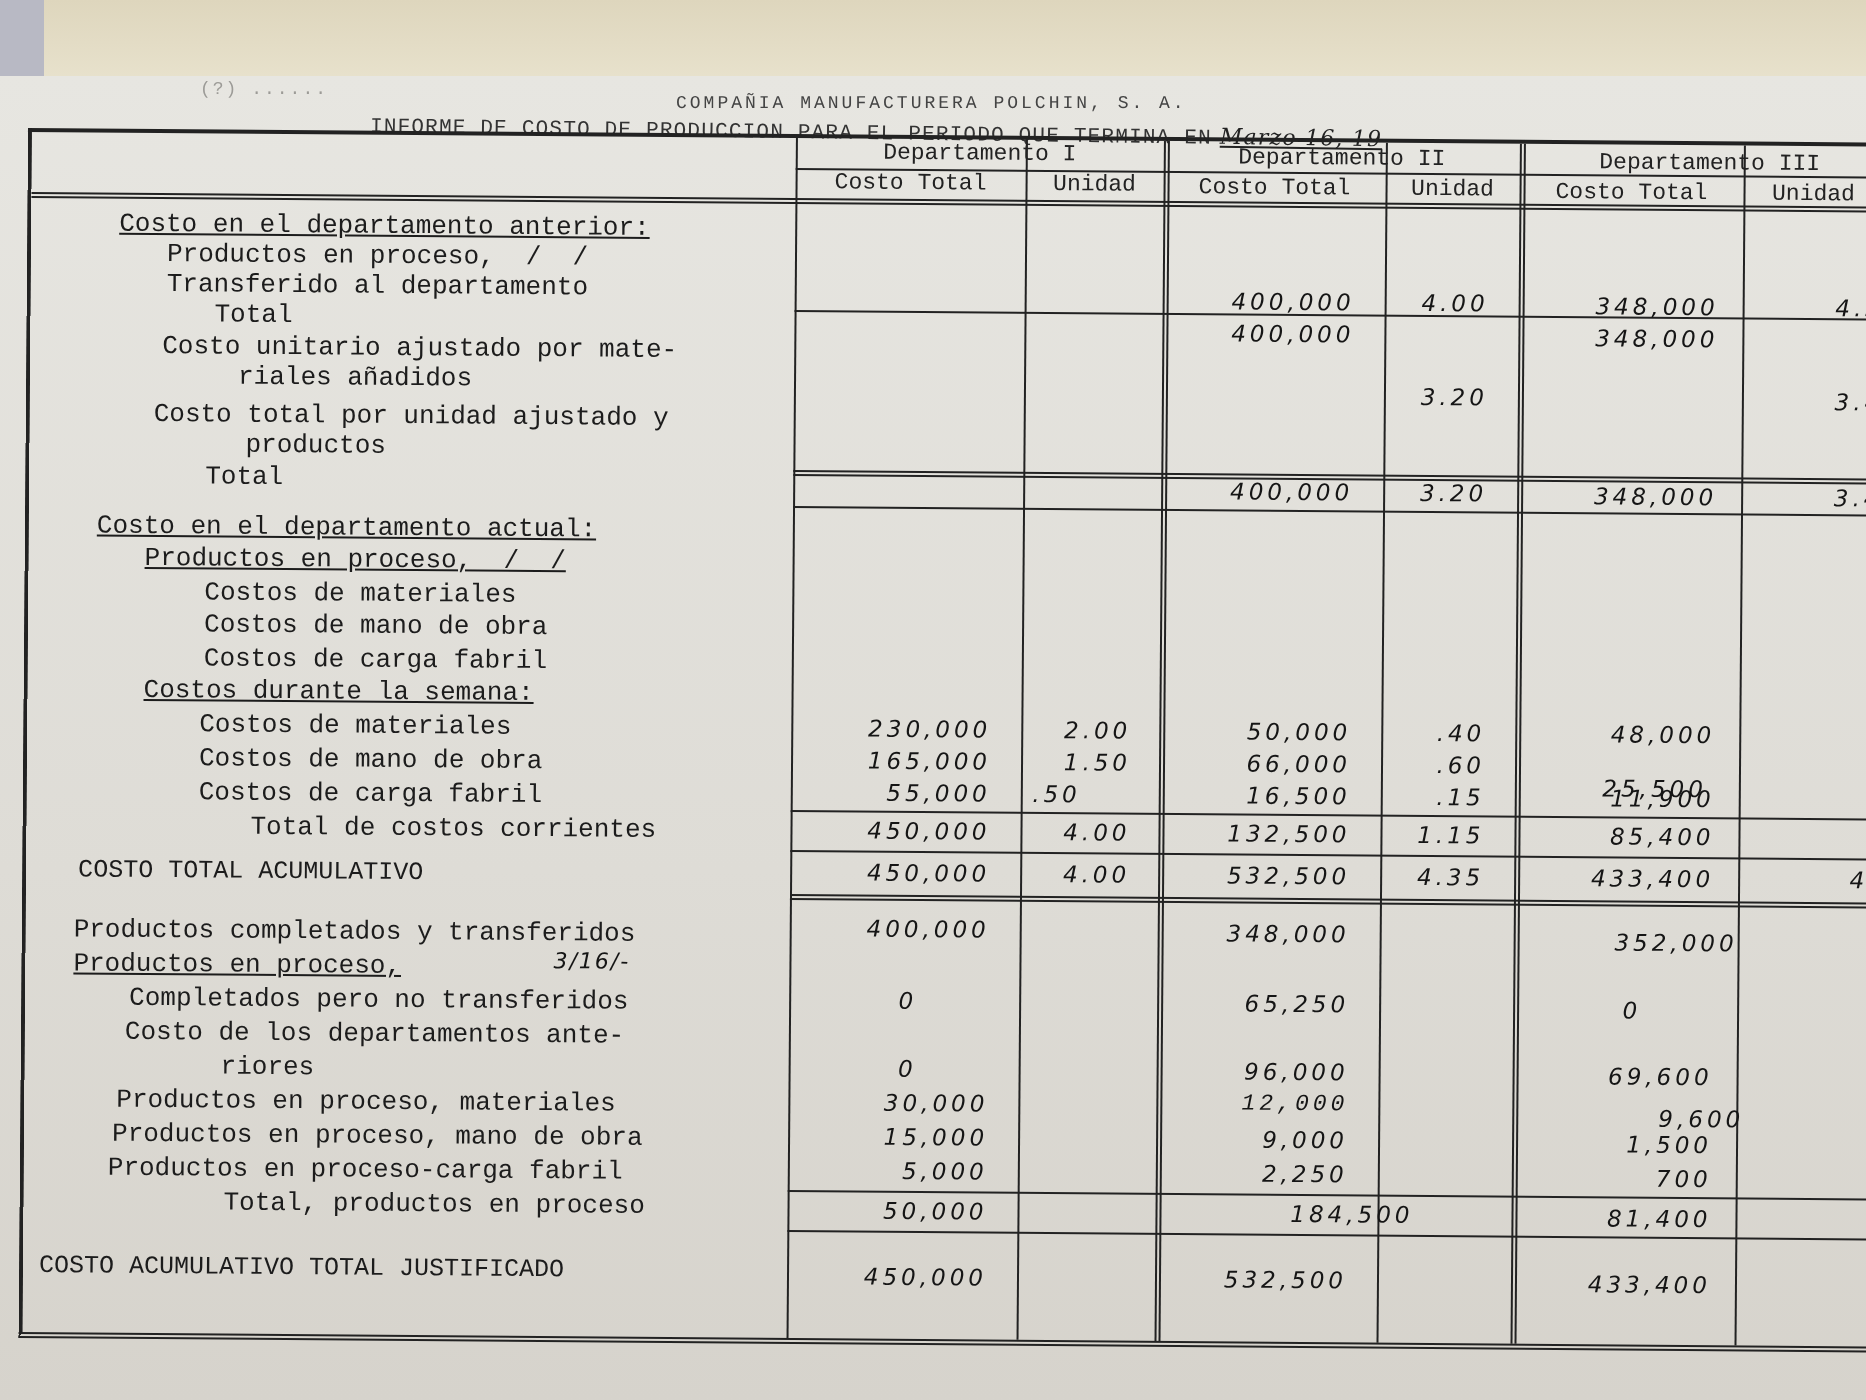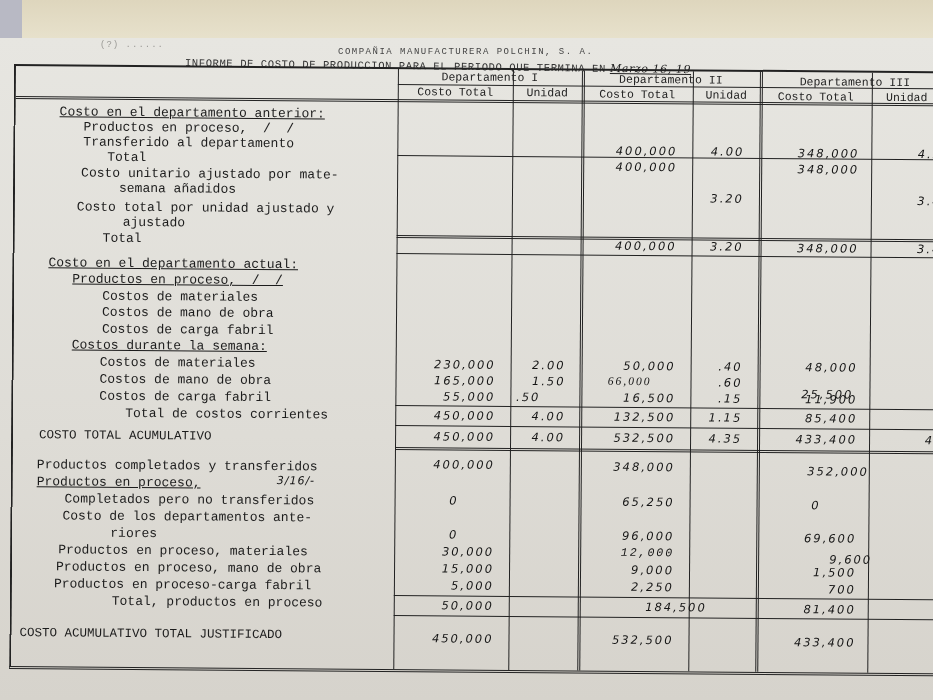--- a/index.html
+++ b/index.html
@@ -93,23 +93,23 @@
   <div class="hline" style="left:382px; right:0; top:356px;"></div>
   <div class="hline double" style="left:382px; right:0; top:378px;"></div>
   <div class="hline" style="left:382px; right:0; top:526px;"></div>
   <div class="hline" style="left:382px; right:0; top:546px;"></div>
 
   <div class="lbl u" style="left:44px; top:38px;">Costo en el departamento anterior:</div>
   <div class="lbl" style="left:68px; top:53px;">Productos en proceso,  /  /</div>
   <div class="lbl" style="left:68px; top:68px;">Transferido al departamento</div>
   <div class="lbl" style="left:92px; top:83px;">Total</div>
   <div class="lbl" style="left:66px; top:99px;">Costo unitario ajustado por mate-</div>
-  <div class="lbl" style="left:104px; top:114px;">semana añadidos</div>
+  <div class="lbl" style="left:104px; top:114px;">riales añadidos</div>
   <div class="lbl" style="left:62px; top:133px;">Costo total por unidad ajustado y</div>
-  <div class="lbl" style="left:108px; top:148px;">ajustado</div>
+  <div class="lbl" style="left:108px; top:148px;">productos</div>
   <div class="lbl" style="left:88px; top:164px;">Total</div>
 
   <div class="lbl u" style="left:34px; top:189px;">Costo en el departamento actual:</div>
   <div class="lbl u" style="left:58px; top:205px;">Productos en proceso,  /  /</div>
   <div class="lbl" style="left:88px; top:222px;">Costos de materiales</div>
   <div class="lbl" style="left:88px; top:238px;">Costos de mano de obra</div>
   <div class="lbl" style="left:88px; top:255px;">Costos de carga fabril</div>
   <div class="lbl u" style="left:58px; top:271px;">Costos durante la semana:</div>
   <div class="lbl" style="left:86px; top:288px;">Costos de materiales</div>
   <div class="lbl" style="left:86px; top:305px;">Costos de mano de obra</div>
@@ -145,21 +145,21 @@
 
   <div class="hw" style="left:382px; width:100px; top:288px;">230,000</div>
   <div class="hw" style="left:497px; width:55px; top:288px;">2.00</div>
   <div class="hw" style="left:566px; width:96px; top:288px;">50,000</div>
   <div class="hw" style="left:677px; width:52px; top:288px;">.40</div>
   <div class="hw" style="left:744px; width:100px; top:288px;">48,000</div>
   <div class="hw" style="left:856px; width:80px; top:288px;">.4</div>
 
   <div class="hw" style="left:382px; width:100px; top:304px;">165,000</div>
   <div class="hw" style="left:497px; width:55px; top:304px;">1.50</div>
-  <div class="hw" style="left:542px; width:96px; top:304px;font-family:Liberation Serif, serif;">66,000</div>
+  <div class="hw" style="left:566px; width:96px; top:304px;">66,000</div>
   <div class="hw" style="left:677px; width:52px; top:304px;">.60</div>
   <div class="hw" style="left:740px; width:100px; top:304px;margin-top:11px;">25,500</div>
   <div class="hw" style="left:856px; width:80px; top:304px;">.3</div>
 
   <div class="hw" style="left:382px; width:100px; top:320px;">55,000</div>
   <div class="hw" style="left:472px; width:55px; top:320px;">.50</div>
   <div class="hw" style="left:566px; width:96px; top:320px;">16,500</div>
   <div class="hw" style="left:677px; width:52px; top:320px;">.15</div>
   <div class="hw" style="left:744px; width:100px; top:320px;">11,900</div>
   <div class="hw" style="left:856px; width:80px; top:320px;">.1</div>

